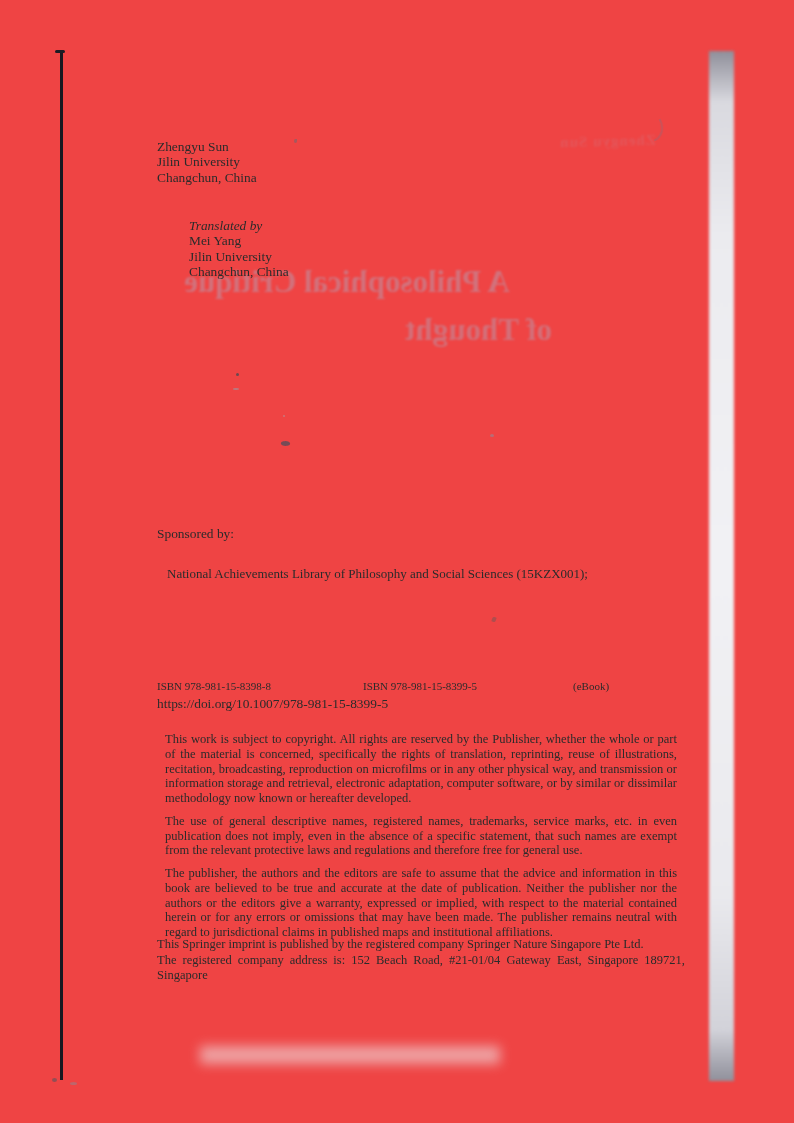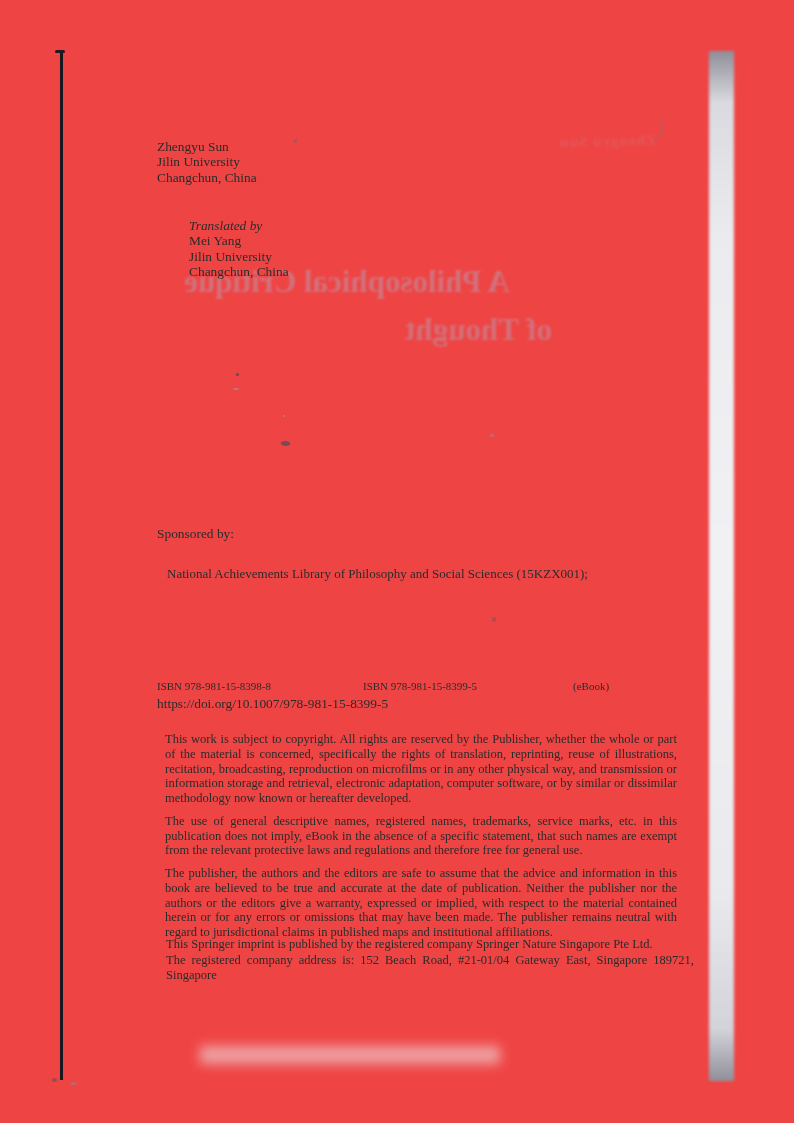--- a/index.html
+++ b/index.html
@@ -34,21 +34,21 @@
   .sp2{top:588px;}
   .sp3{top:636px;}
   .isbn-row{position:absolute;left:157px;top:680px;width:530px;height:16px;font-size:11px;}
   .isbn-print{position:absolute;left:0;}
   .isbn-ebook{position:absolute;left:206px;}
   .isbn-ebook-label{position:absolute;left:380px;margin-left:36px;}
   .doi-line{left:157px;top:696px;}
   .copyright-block{position:absolute;left:157px;top:724px;width:528px;font-size:12.5px;line-height:14.75px;}
   .copyright-notice{margin:0 0 3px 0;}
   .copyright-block p{margin:8px;text-align:justify;}
-  .imprint-block{position:absolute;left:166px;top:937px;width:528px;font-size:12.5px;line-height:15.5px;}
+  .imprint-block{position:absolute;left:157px;top:937px;width:528px;font-size:12.5px;line-height:15.5px;}
   .imprint-block p{margin:0;}
   .imprint-block .j{text-align:justify;}
   
   .speck{position:absolute;pointer-events:none;}
   .sk1{left:294px;top:139px;width:3px;height:4px;background:#6a6a72;opacity:.55;border-radius:50% 0 50% 50%;}
   .sk2{left:236px;top:373px;width:3px;height:3px;background:#4a4a52;opacity:.8;border-radius:50%;}
   .sk3{left:233px;top:388px;width:6px;height:2px;background:#9a9aa4;opacity:.6;border-radius:40%;}
   .sk4{left:281px;top:441px;width:9px;height:5px;background:#4e4e5c;opacity:.75;border-radius:30% 60% 30% 60%;transform:rotate(-8deg);}
   .sk5{left:490px;top:434px;width:4px;height:3px;background:#8e8e9c;opacity:.55;border-radius:50%;}
   .sk6{left:492px;top:617px;width:4px;height:5px;background:#a05050;opacity:.8;border-radius:40% 10% 40% 10%;transform:rotate(20deg);}
@@ -90,21 +90,21 @@
 
   <div class="isbn-row">
     <span class="isbn-print">ISBN 978-981-15-8398-8</span>
     <span class="isbn-ebook">ISBN 978-981-15-8399-5</span>
     <span class="isbn-ebook-label">(eBook)</span>
   </div>
   <div class="blk doi-line">https://doi.org/10.1007/978-981-15-8399-5</div>
 
   <div class="copyright-block">
     <p>This work is subject to copyright. All rights are reserved by the Publisher, whether the whole or part of the material is concerned, specifically the rights of translation, reprinting, reuse of illustrations, recitation, broadcasting, reproduction on microfilms or in any other physical way, and transmission or information storage and retrieval, electronic adaptation, computer software, or by similar or dissimilar methodology now known or hereafter developed.</p>
-    <p>The use of general descriptive names, registered names, trademarks, service marks, etc. in this publication does not imply, eBook in the absence of a specific statement, that such names are exempt from the relevant protective laws and regulations and therefore free for general use.</p>
+    <p>The use of general descriptive names, registered names, trademarks, service marks, etc. in even publication does not imply, even in the absence of a specific statement, that such names are exempt from the relevant protective laws and regulations and therefore free for general use.</p>
     <p>The publisher, the authors and the editors are safe to assume that the advice and information in this book are believed to be true and accurate at the date of publication. Neither the publisher nor the authors or the editors give a warranty, expressed or implied, with respect to the material contained herein or for any errors or omissions that may have been made. The publisher remains neutral with regard to jurisdictional claims in published maps and institutional affiliations.</p>
   </div>
 
   <div class="imprint-block">
     <p>This Springer imprint is published by the registered company Springer Nature Singapore Pte Ltd.</p>
     <p class="j">The registered company address is: 152 Beach Road, #21-01/04 Gateway East, Singapore 189721, Singapore</p>
   </div>
 
   <div class="speck sk1"></div>
   <div class="speck sk2"></div>

